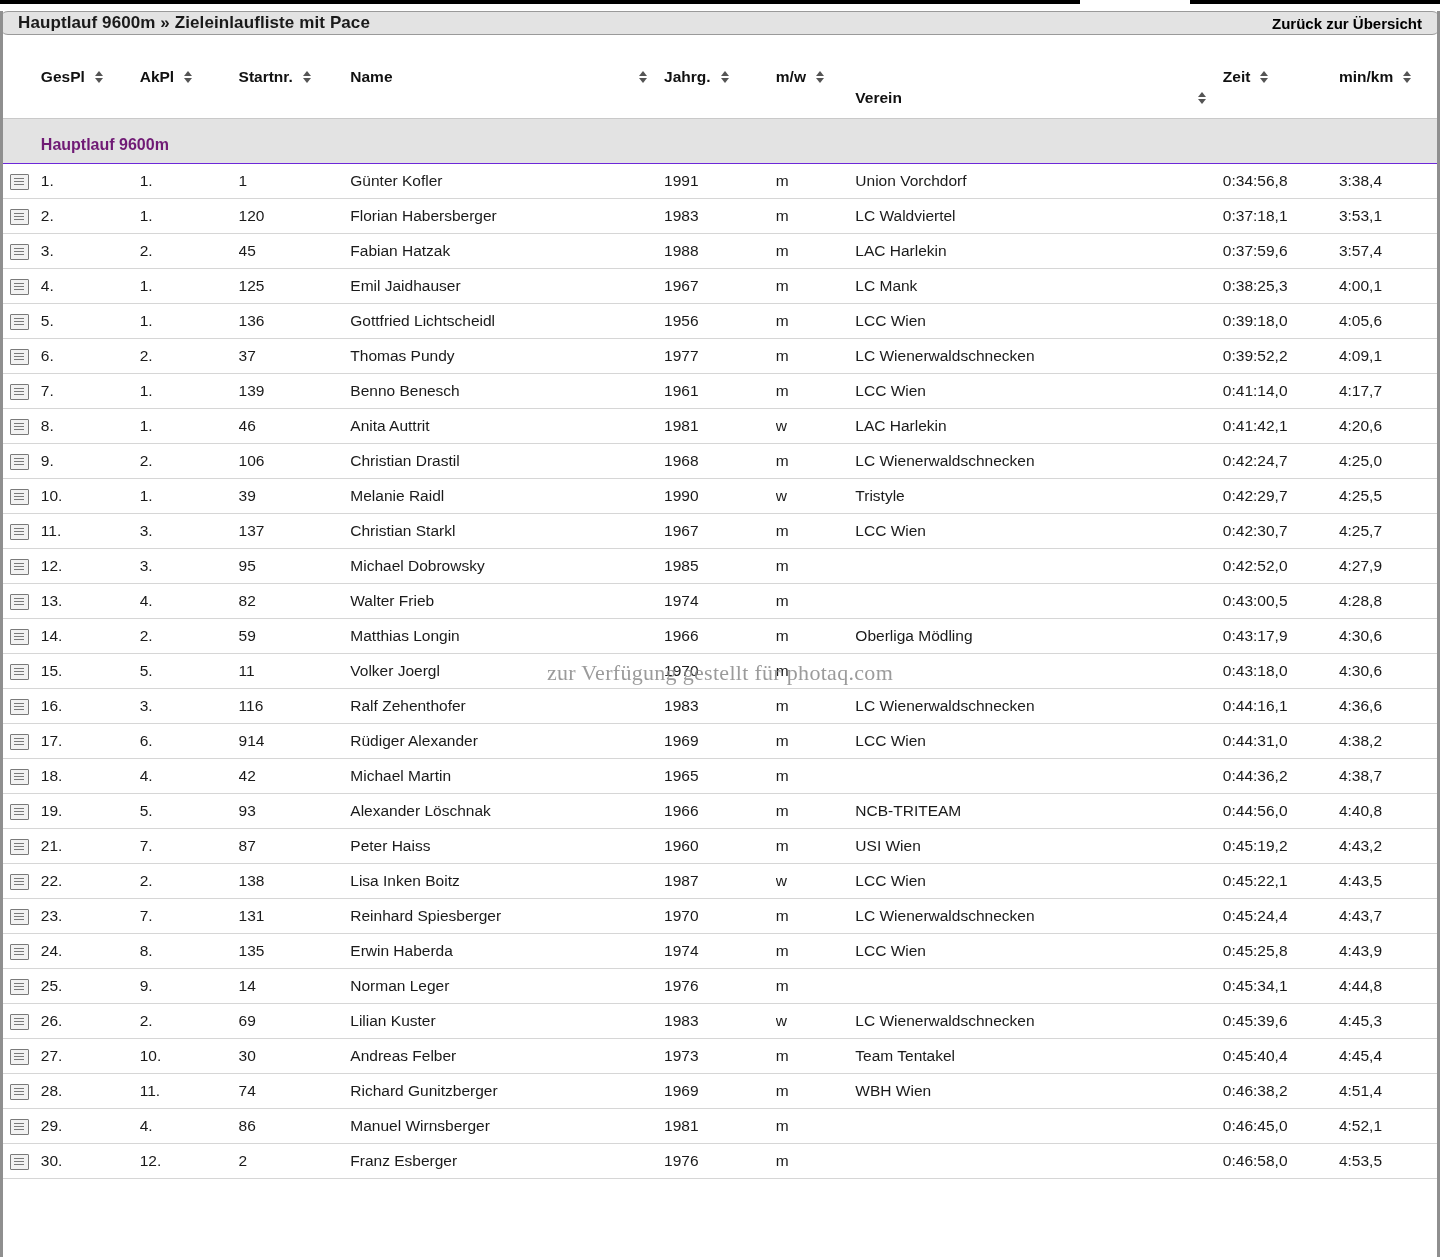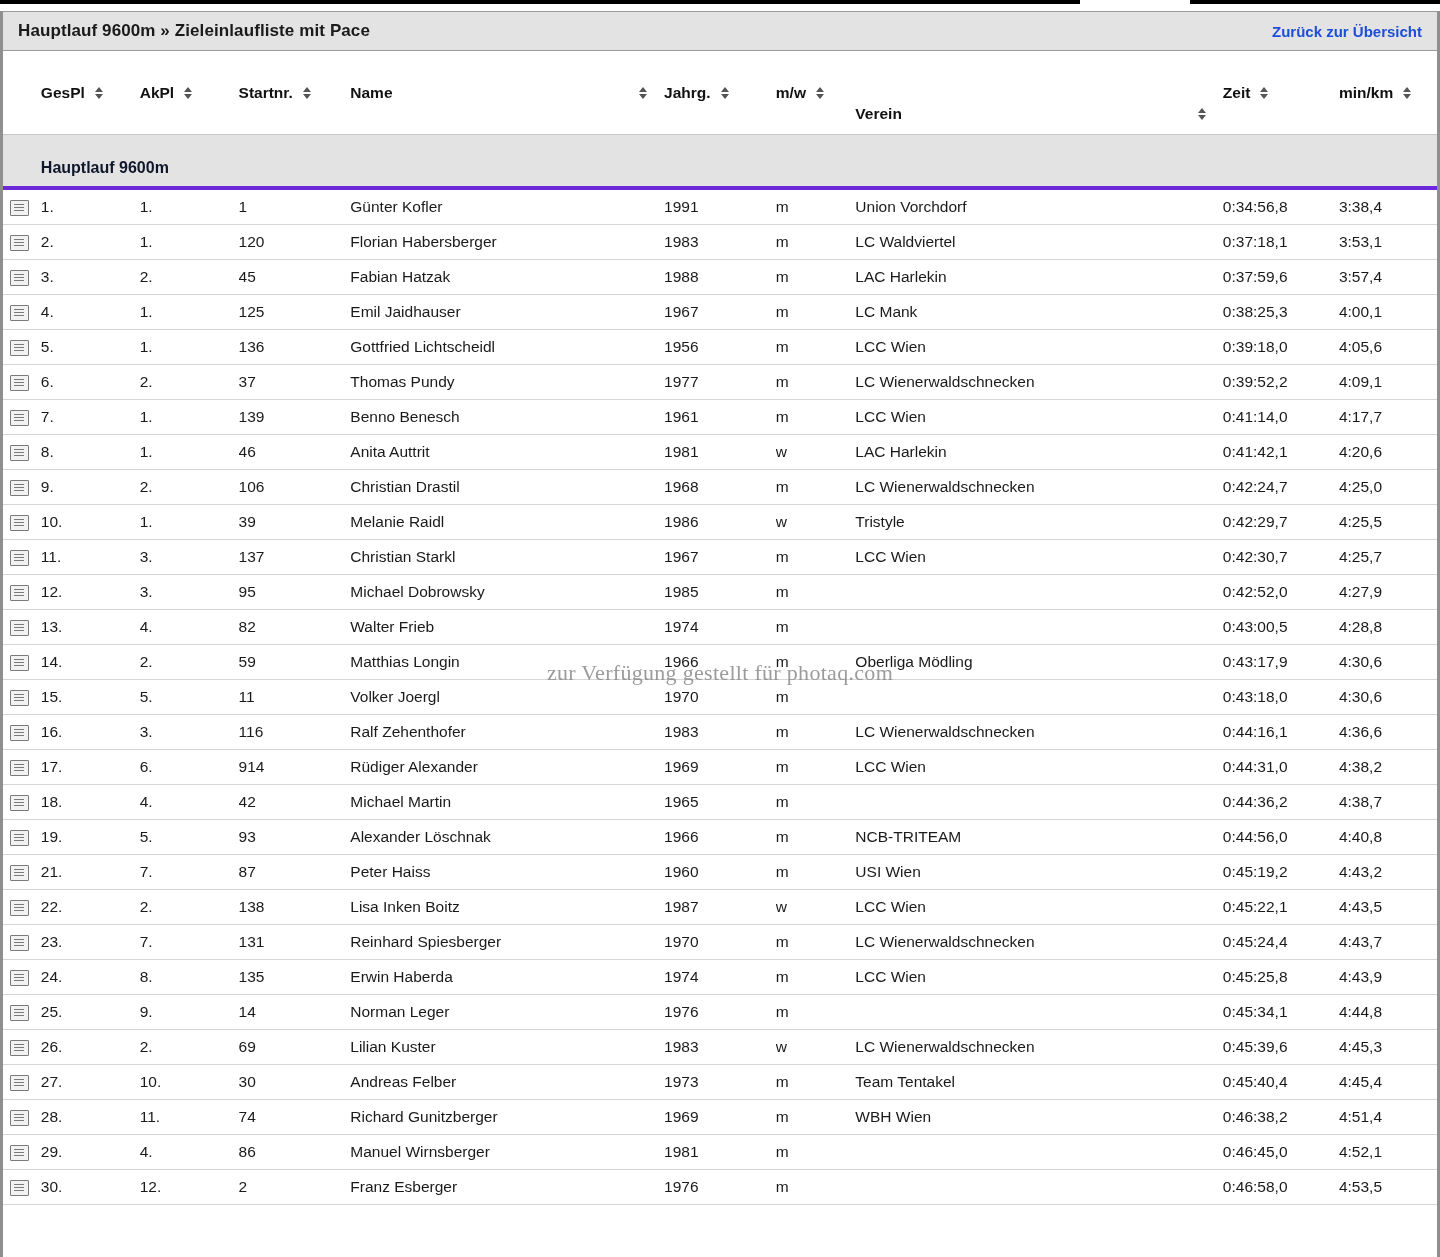--- a/index.html
+++ b/index.html
@@ -33,37 +33,38 @@
     height: 4px;
     background: #000000;
   }
   .top-strip .seg1 { left: 0; width: 1080px; }
   .top-strip .seg2 { left: 1190px; width: 250px; }
 
   .title-bar {
     background: #e3e3e3;
     border-top: 1px solid #9a9a9a;
     border-bottom: 1px solid #9a9a9a;
-    height: 40px;
+    height: 24px;
     display: flex;
     align-items: center;
     justify-content: space-between;
     padding: 0 18px;
     box-sizing: border-box;
+    border-radius: 8px;
   }
   .title-bar .title {
     font-size: 17px;
     font-weight: bold;
     color: #1a1a1a;
     letter-spacing: 0.1px;
   }
   .title-bar .back-link {
     font-size: 15px;
     font-weight: bold;
-    color: #1d4ed8;
+    color: #000000;
     text-decoration: none;
     cursor: pointer;
   }
 
   table.results {
     width: 100%;
     border-collapse: collapse;
     table-layout: fixed;
   }
   table.results th {
@@ -114,23 +115,23 @@
   col.c-jahr   { width: 104px; }
   col.c-mw     { width: 74px; }
   col.c-verein { width: 342px; }
   col.c-zeit   { width: 108px; }
   col.c-pace   { width: 94px; }
 
   .group-row td {
     background: #e3e3e3;
     font-size: 16px;
     font-weight: bold;
-    padding: 24px 0 9px 0;
-    border-bottom: 4px solid #6d28d9;
-    color: #0f172a;
+    padding: 17px 0 9px 0;
+    border-bottom: 1px solid #6d28d9;
+    color: #701a75;
   }
 
   tbody.data tr td {
     font-size: 15.5px;
     padding: 8px 0 8px 0;
     border-bottom: 1px solid #d6d6d6;
     color: #1a1a1a;
     white-space: nowrap;
     overflow: hidden;
     text-overflow: ellipsis;
@@ -389,21 +390,21 @@
           <td>LC Wienerwaldschnecken</td>
           <td>0:42:24,7</td>
           <td>4:25,0</td>
         </tr>
         <tr>
           <td class="icon-cell"><span class="note-icon"></span></td>
           <td>10.</td>
           <td>1.</td>
           <td>39</td>
           <td>Melanie Raidl</td>
-          <td>1986</td>
+          <td>1990</td>
           <td>w</td>
           <td>Tristyle</td>
           <td>0:42:29,7</td>
           <td>4:25,5</td>
         </tr>
         <tr>
           <td class="icon-cell"><span class="note-icon"></span></td>
           <td>11.</td>
           <td>3.</td>
           <td>137</td>

